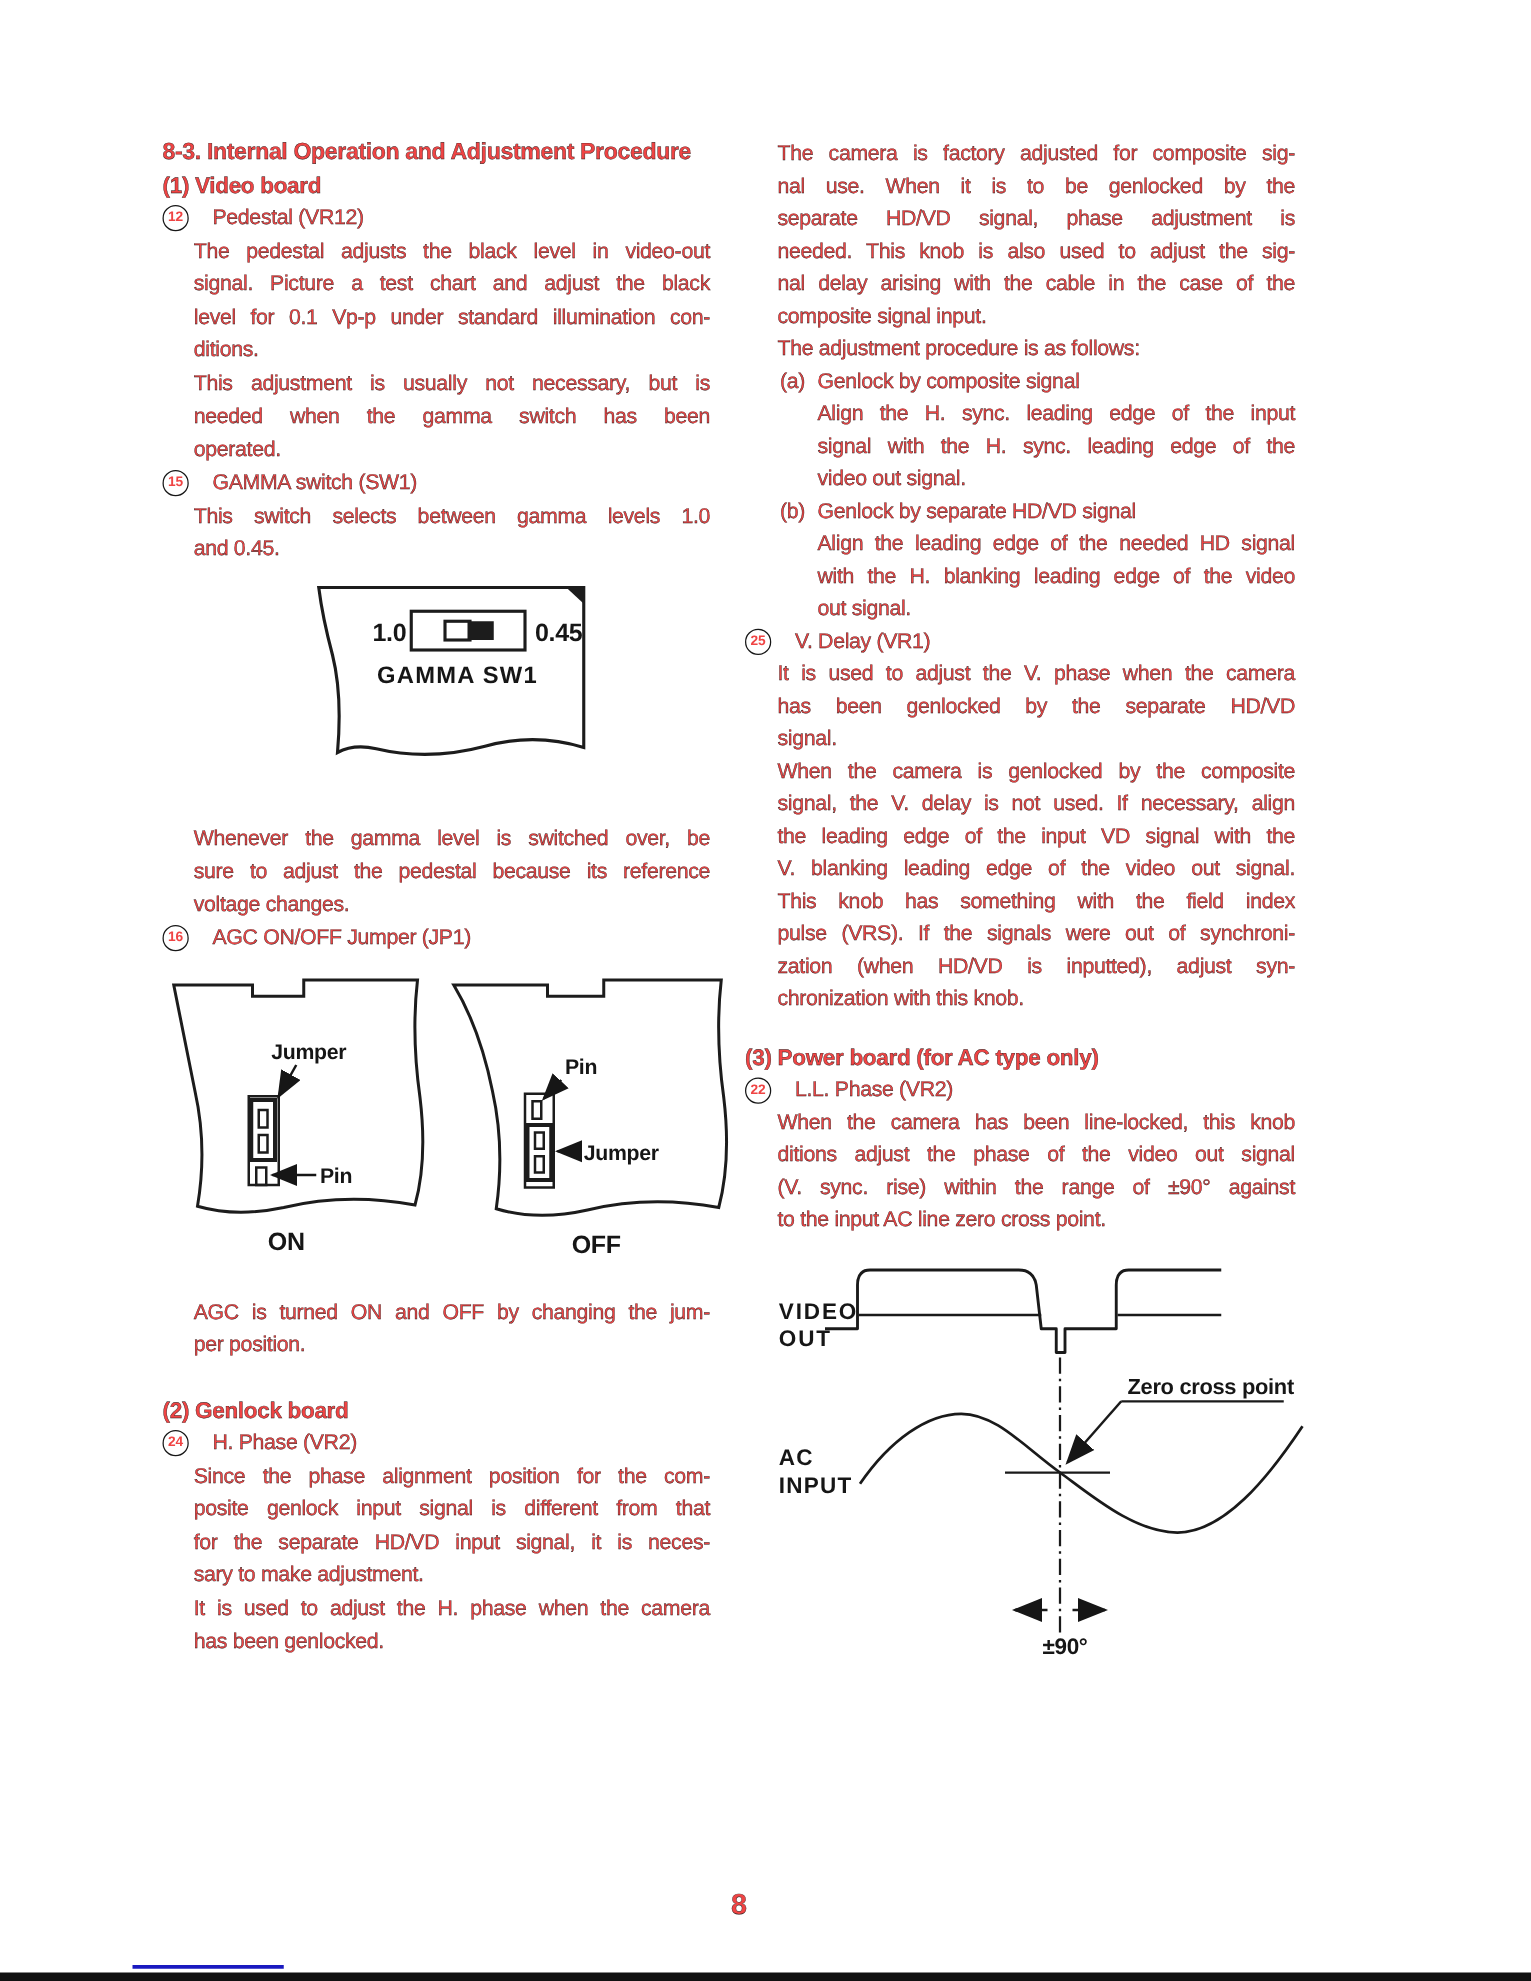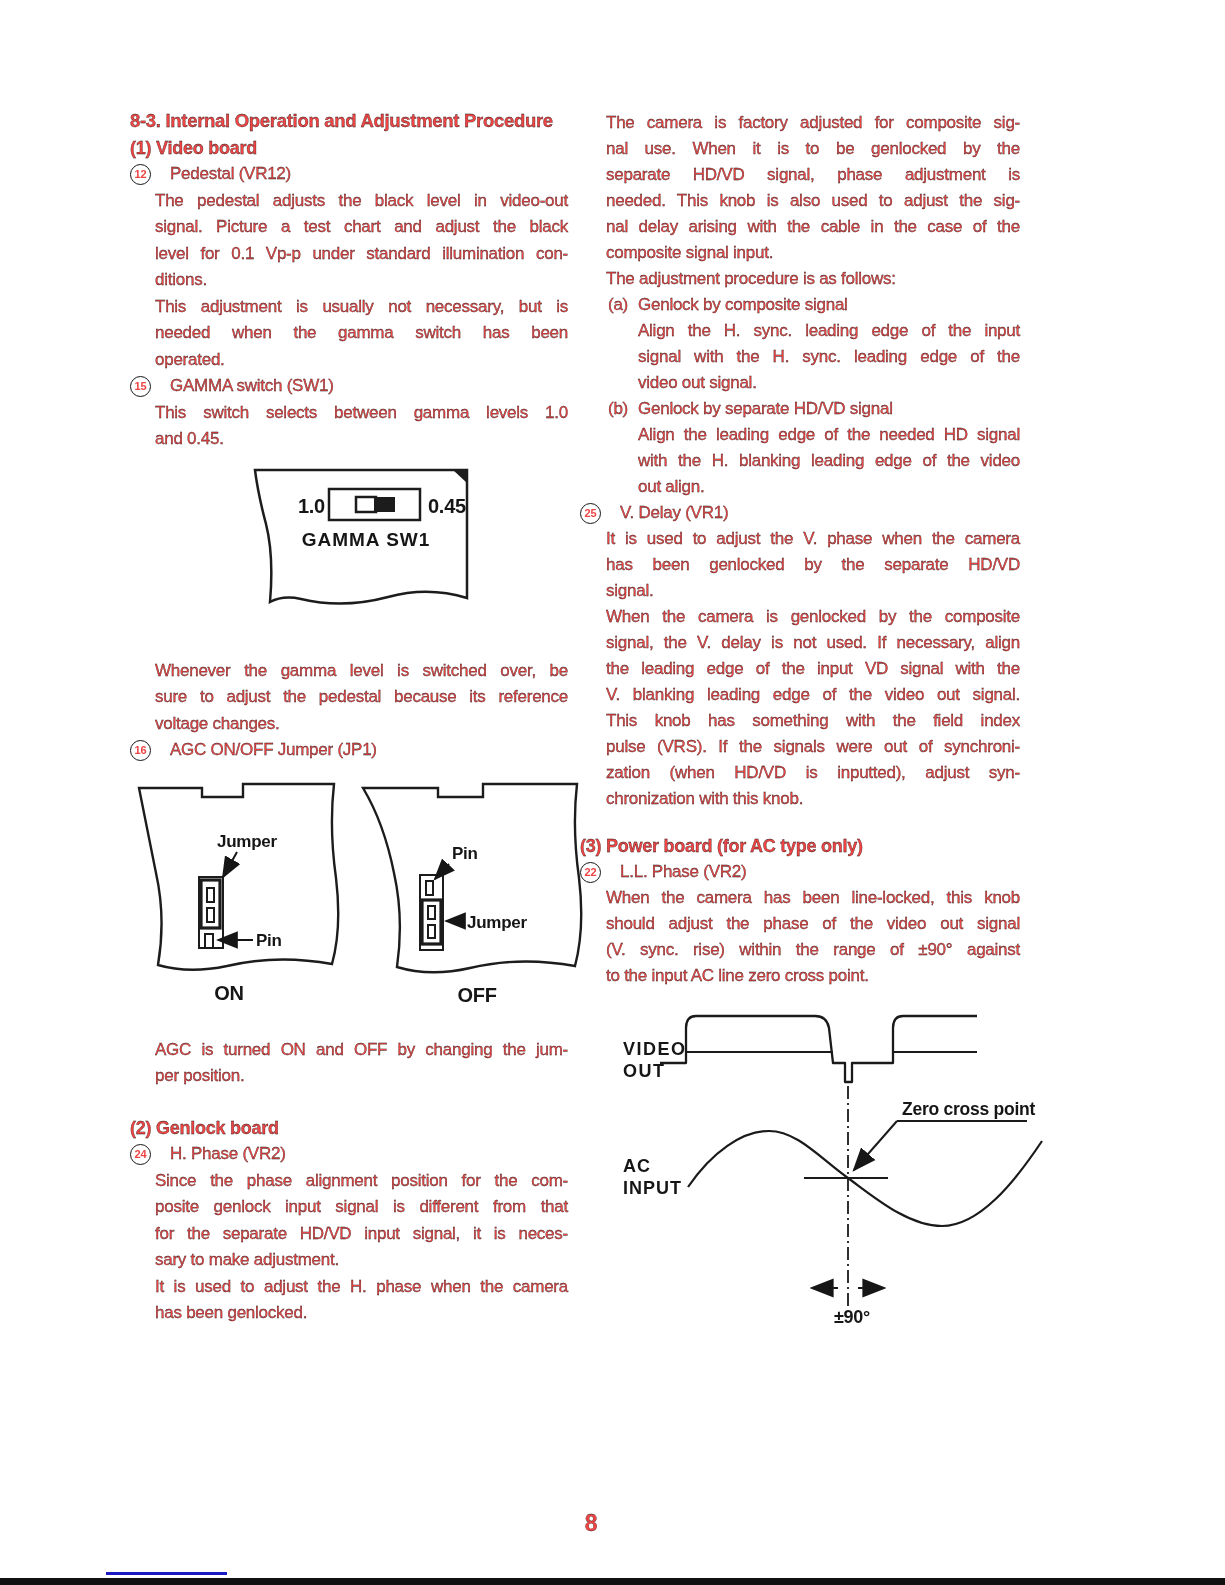--- a/index.html
+++ b/index.html
@@ -4,21 +4,21 @@
 <style>
   html,body{margin:0;padding:0;background:#e8e8e8;}
   .page{
     position:relative; width:1225px; height:1585px; background:#ffffff;
     color:#ef4444; font-family:"Liberation Sans", sans-serif;
     font-size:17px; letter-spacing:-0.25px; overflow:hidden;
     -webkit-text-stroke:0.3px #161616;
   }
   .col{position:absolute;}
   #left-col{left:130px; top:108px; width:438px; line-height:26.5px;}
-  #right-col{left:580px; top:110px; width:440px; line-height:26px;}
+  #right-col{left:596px; top:110px; width:440px; line-height:26px;}
   .h1{font-weight:bold; font-size:18.5px; letter-spacing:-0.3px;}
   .h2{font-weight:bold; font-size:18px;}
   .item-head{display:flex; align-items:center; gap:19px;}
   .cnum{
     flex:0 0 auto; box-sizing:border-box; width:21px; height:21px;
     border:1.8px solid #161616; border-radius:50%;
     display:flex; align-items:center; justify-content:center;
     font-size:11px; font-weight:bold; letter-spacing:0; -webkit-text-stroke:0;
   }
   .body{margin-left:25px;}
@@ -128,21 +128,21 @@
         <div class="tl">video out signal.</div>
       </div>
 
     <div class="step-head">
       <span class="step-tag">(b)</span>
       <span>Genlock by separate HD/VD signal</span>
     </div>
     <div class="step-body">
         <div class="tl jst">Align the leading edge of the needed HD signal</div>
         <div class="tl jst">with the H. blanking leading edge of the video</div>
-        <div class="tl">out align.</div>
+        <div class="tl">out signal.</div>
       </div>
 
     <div class="item-head">
       <span class="cnum">25</span>
       <span>V. Delay (VR1)</span>
     </div>
     <div class="body">
         <div class="tl jst">It is used to adjust the V. phase when the camera</div>
         <div class="tl jst">has been genlocked by the separate HD/VD</div>
         <div class="tl">signal.</div>
@@ -159,21 +159,21 @@
       </div>
 
     <div class="h2 m-power">(3) Power board (for AC type only)</div>
 
     <div class="item-head">
       <span class="cnum">22</span>
       <span>L.L. Phase (VR2)</span>
     </div>
     <div class="body">
         <div class="tl jst">When the camera has been line-locked, this knob</div>
-        <div class="tl jst">should adjust the phase of the video out signal</div>
+        <div class="tl jst">ditions adjust the phase of the video out signal</div>
         <div class="tl jst">(V. sync. rise) within the range of ±90° against</div>
         <div class="tl">to the input AC line zero cross point.</div>
       </div>
   </div>
 
   <svg class="diagram" style="left:243px; top:456px;" width="232" height="160" viewBox="0 0 232 160">
     <path d="M 12 14 H 224 V 142 Q 185 130 145 141 Q 100 153 58 143 Q 40 139 27 146 Q 31 100 23 68 Q 15 38 12 14 Z" fill="none" stroke="#1c1c1c" stroke-width="2.5"></path>
     <polygon points="210,14 224,14 224,27" fill="#1c1c1c"></polygon>
     <rect x="86" y="33" width="91" height="31" fill="none" stroke="#1c1c1c" stroke-width="2.5"></rect>
     <rect x="113" y="41" width="20" height="15" fill="#ffffff" stroke="#1c1c1c" stroke-width="2.5"></rect>

